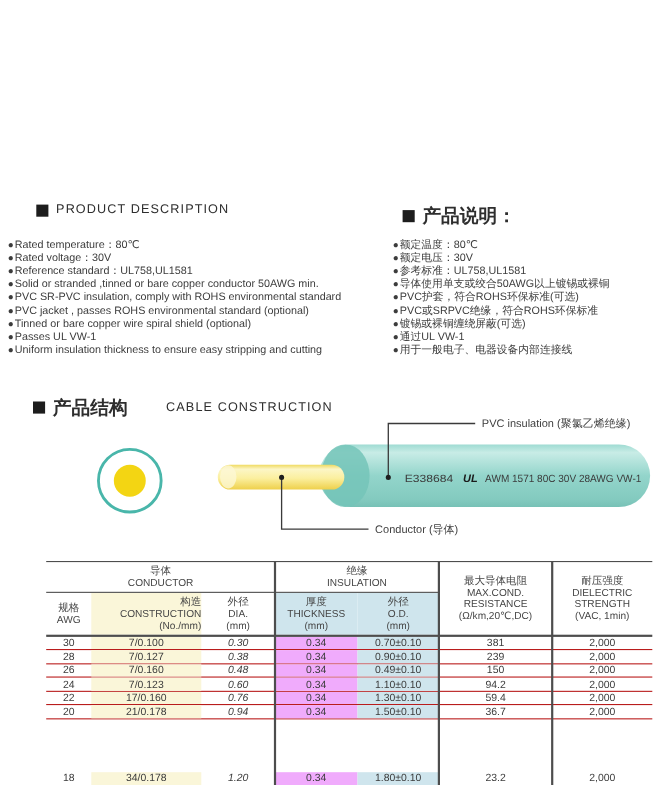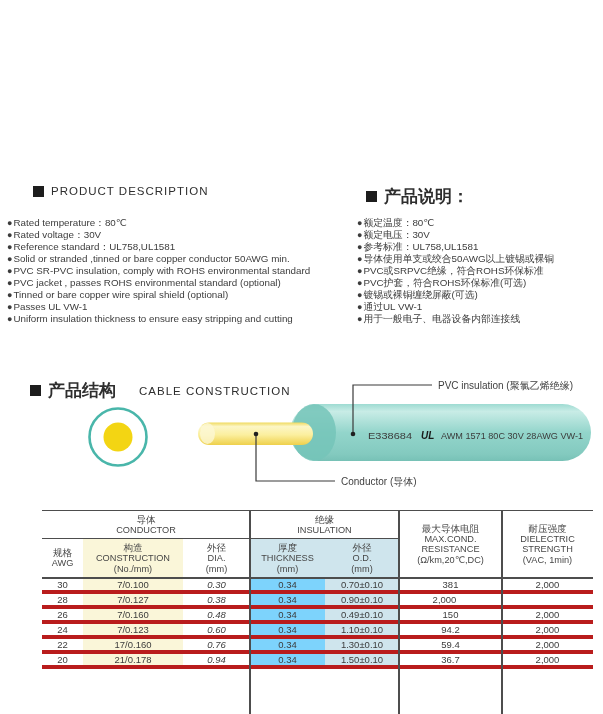--- a/index.html
+++ b/index.html
@@ -19,29 +19,29 @@
 
   
   #diagram{position:absolute;left:0;top:372px;}
 
   
   #spec-table{position:absolute;left:42px;top:510px;width:551px;height:204px;font-size:9.5px;}
   .hcell{position:absolute;display:flex;flex-direction:column;align-items:center;justify-content:center;
          text-align:center;color:#464646;line-height:1.15;box-sizing:border-box;}
   .hcell .hl{font-size:9.2px;}
   .hcell .hcn{font-size:9.6px;}
-  .bg-yellow{background:#faf6d9;}
+  .bg-yellow{background:#faf6d9;align-items:flex-end;}
   .bg-blue{background:#cfe5ed;}
   .tline{position:absolute;background:#4d4d4d;}
   #rows{position:absolute;left:0;top:69px;width:551px;height:135px;display:flex;flex-direction:column;}
-  .trow{display:flex;height:19.28px;box-sizing:border-box;border-bottom:4px solid #b91c1c;}
+  .trow{display:flex;height:19.28px;box-sizing:border-box;border-bottom:1px solid #b91c1c;}
   .trow:last-child{border-bottom:none;margin-top:48px;}
   .cell{display:flex;align-items:center;justify-content:center;box-sizing:border-box;color:#3c3c3c;}
   .c0{width:41px;} .c1{width:100px;background:#faf6d9;} .c2{width:67px;font-style:italic;}
-  .c3{width:75px;background:#7dd3fc;} .c4{width:74px;background:#cfe5ed;}
+  .c3{width:75px;background:#f0abfc;} .c4{width:74px;background:#cfe5ed;}
   .c5{width:103px;} .c6{width:91px;}
 </style>
 </head>
 <body>
 
 <div id="canvas">
 
   <div class="sec-head" style="left:20px;top:185px;padding-left:13px;">
     <span class="sq"></span>
     <span class="t-en">PRODUCT  DESCRIPTION</span>
@@ -62,31 +62,31 @@
       <div class="li"><span class="bullet">●</span><span>Tinned or bare copper wire spiral shield (optional)</span></div>
       <div class="li"><span class="bullet">●</span><span>Passes UL VW-1</span></div>
       <div class="li"><span class="bullet">●</span><span>Uniform insulation thickness to ensure easy stripping and cutting</span></div>
     </div>
 
   <div class="blist" style="left:357px;top:217px;width:246px;">
       <div class="li"><span class="bullet">●</span><span>额定温度：80℃</span></div>
       <div class="li"><span class="bullet">●</span><span>额定电压：30V</span></div>
       <div class="li"><span class="bullet">●</span><span>参考标准：UL758,UL1581</span></div>
       <div class="li"><span class="bullet">●</span><span>导体使用单支或绞合50AWG以上镀锡或裸铜</span></div>
+      <div class="li"><span class="bullet">●</span><span>PVC护套，符合ROHS环保标准(可选)</span></div>
       <div class="li"><span class="bullet">●</span><span>PVC或SRPVC绝缘，符合ROHS环保标准</span></div>
-      <div class="li"><span class="bullet">●</span><span>PVC护套，符合ROHS环保标准(可选)</span></div>
       <div class="li"><span class="bullet">●</span><span>镀锡或裸铜缠绕屏蔽(可选)</span></div>
       <div class="li"><span class="bullet">●</span><span>通过UL VW-1</span></div>
       <div class="li"><span class="bullet">●</span><span>用于一般电子、电器设备内部连接线</span></div>
     </div>
 
-  <div class="sec-head" style="left:16px;top:379px;padding-left:14px;">
+  <div class="sec-head" style="left:16px;top:359px;padding-left:14px;">
     <span class="sq"></span>
     <span class="t-cn">产品结构</span>
-    <span class="t-en" style="margin-left:16px;">CABLE  CONSTRUCTION</span>
+    <span class="t-en" style="margin-left:28px;">CABLE  CONSTRUCTION</span>
   </div>
 
   <svg id="diagram" width="603" height="130" viewBox="0 372 603 130">
     <defs>
       <linearGradient id="gJacket" x1="0" y1="0" x2="0" y2="1">
         <stop offset="0" stop-color="#9edbd2"></stop>
         <stop offset="0.13" stop-color="#c8ece6"></stop>
         <stop offset="0.5" stop-color="#93d5cb"></stop>
         <stop offset="0.88" stop-color="#83cabf"></stop>
         <stop offset="1" stop-color="#77c1b6"></stop>
@@ -178,20 +178,21 @@
           <div class="cell c4">0.70±0.10</div>
           <div class="cell c5">381</div>
           <div class="cell c6">2,000</div>
         </div>
         <div class="trow">
           <div class="cell c0">28</div>
           <div class="cell c1">7/0.127</div>
           <div class="cell c2">0.38</div>
           <div class="cell c3">0.34</div>
           <div class="cell c4">0.90±0.10</div>
+          <div class="cell c5">239</div>
           <div class="cell c6">2,000</div>
         </div>
         <div class="trow">
           <div class="cell c0">26</div>
           <div class="cell c1">7/0.160</div>
           <div class="cell c2">0.48</div>
           <div class="cell c3">0.34</div>
           <div class="cell c4">0.49±0.10</div>
           <div class="cell c5">150</div>
           <div class="cell c6">2,000</div>

